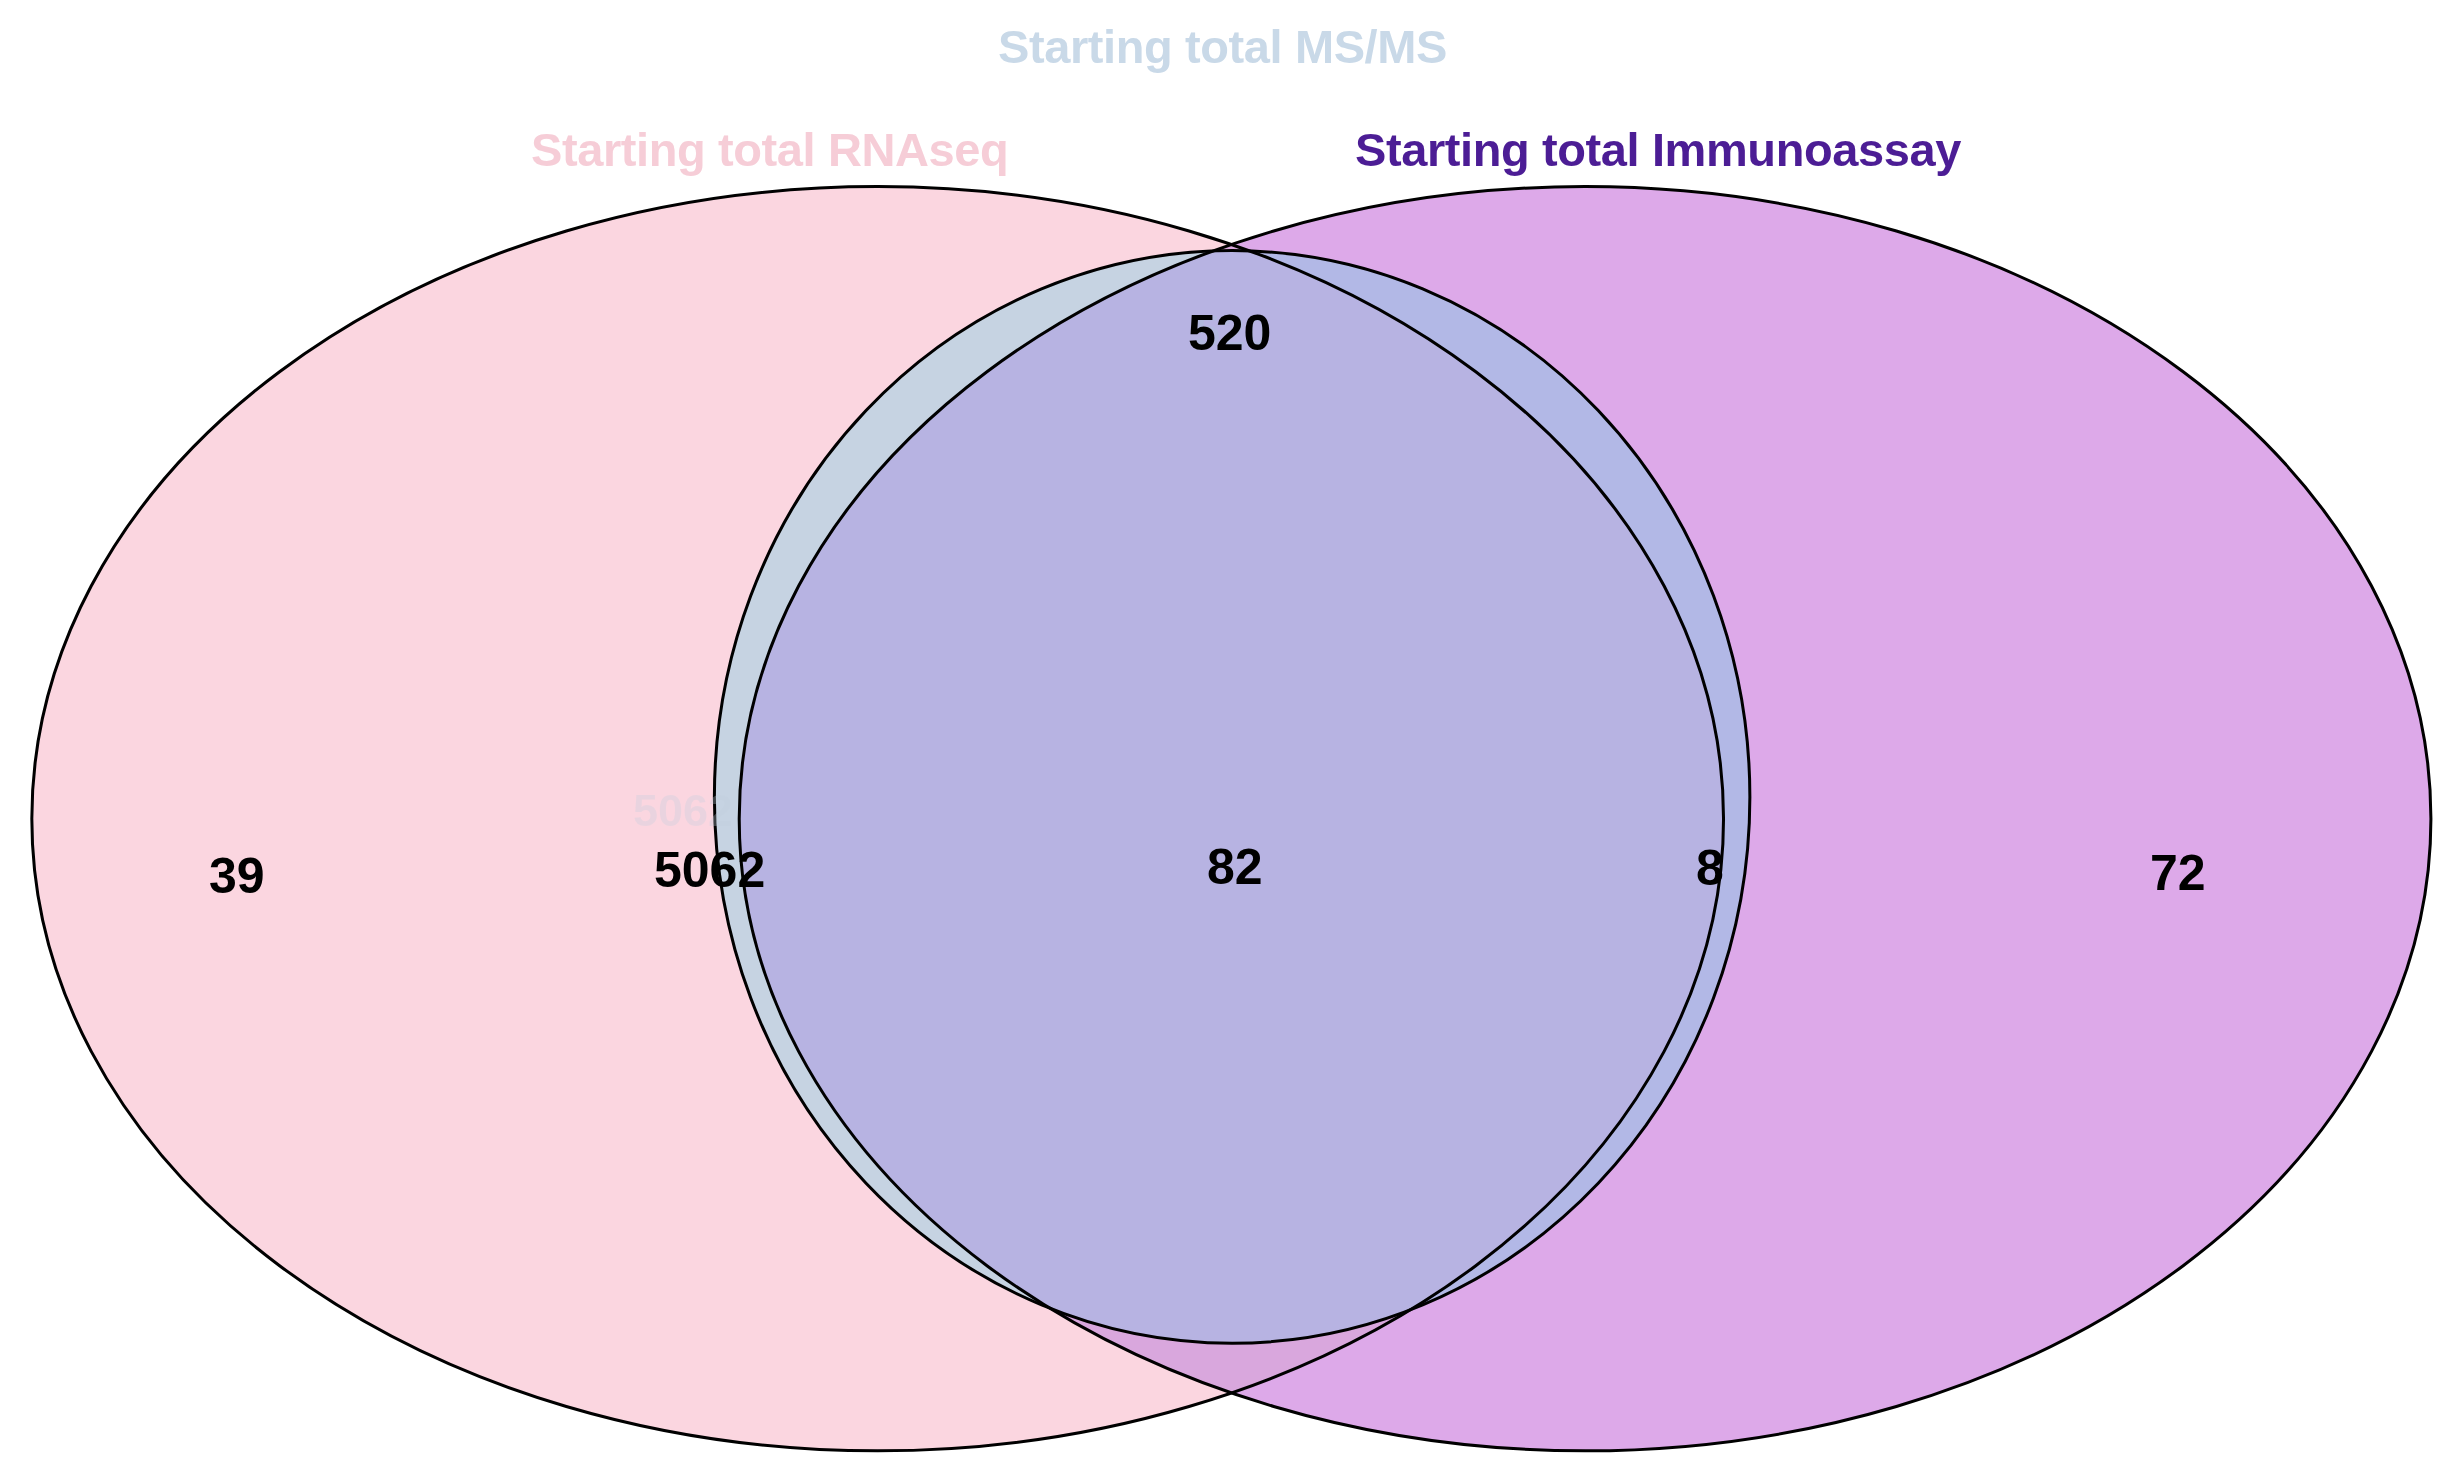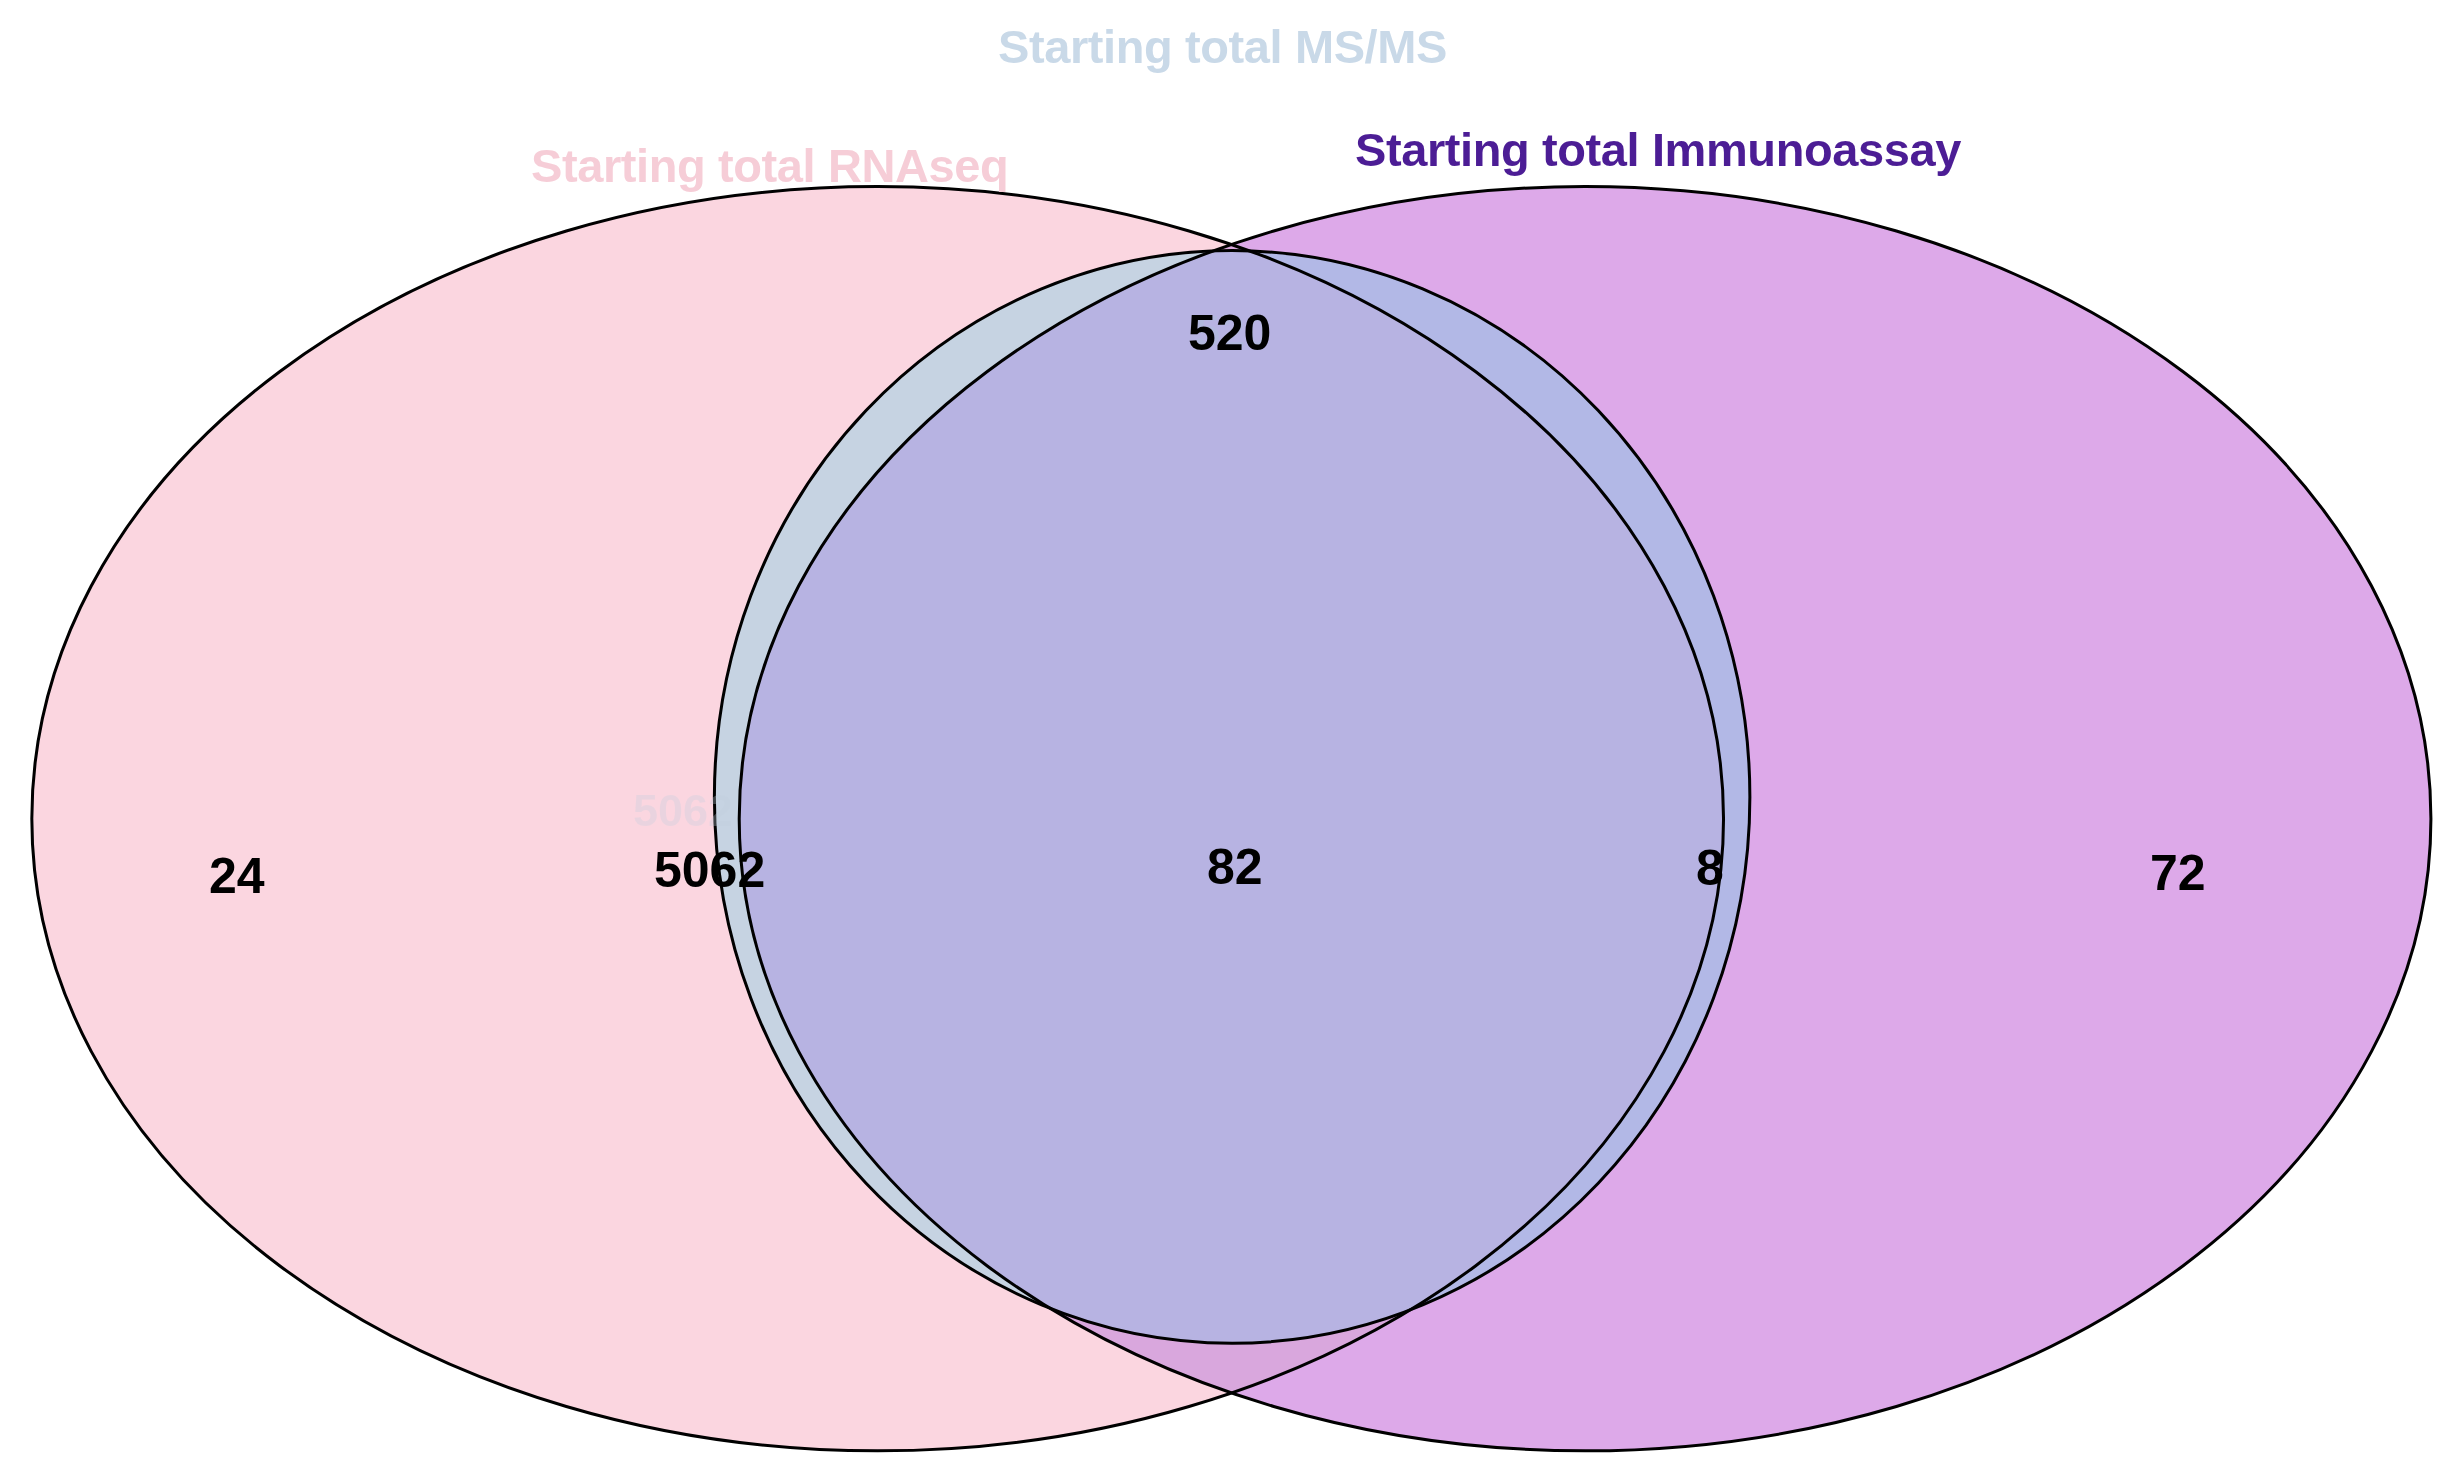--- a/index.html
+++ b/index.html
@@ -127,29 +127,29 @@
 
     <g fill="none" stroke="#000000" stroke-width="4">
       <ellipse cx="1166" cy="1072" rx="1124" ry="840"></ellipse>
       <ellipse cx="2106" cy="1072" rx="1124" ry="840"></ellipse>
       <ellipse cx="1637" cy="1043" rx="688" ry="726"></ellipse>
     </g>
   </svg>
 
   <div class="set-label" id="label-msms" style="color:#c9d9e8;">Starting total MS/MS</div>
 
-  <div class="set-label" id="label-rnaseq" style="color:#f6cdd7;margin-top:16px;">Starting total RNAseq</div>
+  <div class="set-label" id="label-rnaseq" style="color:#f6cdd7;">Starting total RNAseq</div>
 
   <div class="set-label" id="label-immunoassay" style="color:#4c1d95;">Starting total Immunoassay</div>
 
   <div class="ghost-count" id="ghost-msms-only">520</div>
 
   <div class="ghost-count" id="ghost-rnaseq-msms">5062</div>
 
-  <div class="region-count" id="count-rnaseq-only">24</div>
+  <div class="region-count" id="count-rnaseq-only">39</div>
 
   <div class="region-count" id="count-msms-only">520</div>
 
   <div class="region-count" id="count-immuno-only">72</div>
 
   <div class="region-count" id="count-rnaseq-msms">5062</div>
 
   <div class="region-count" id="count-msms-immuno">8</div>
 
   <div class="region-count" id="count-all-three">82</div>

